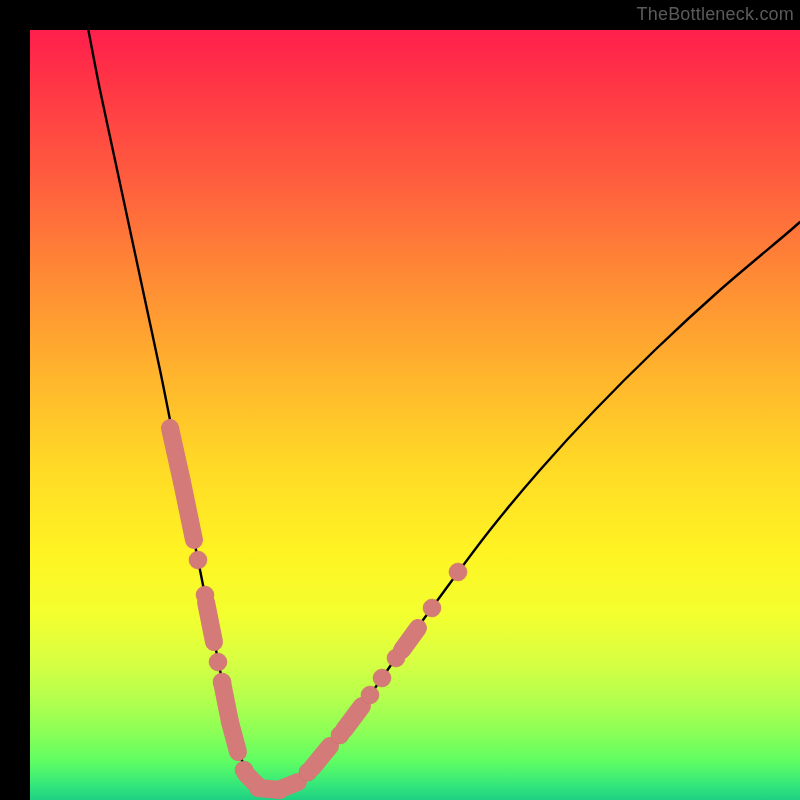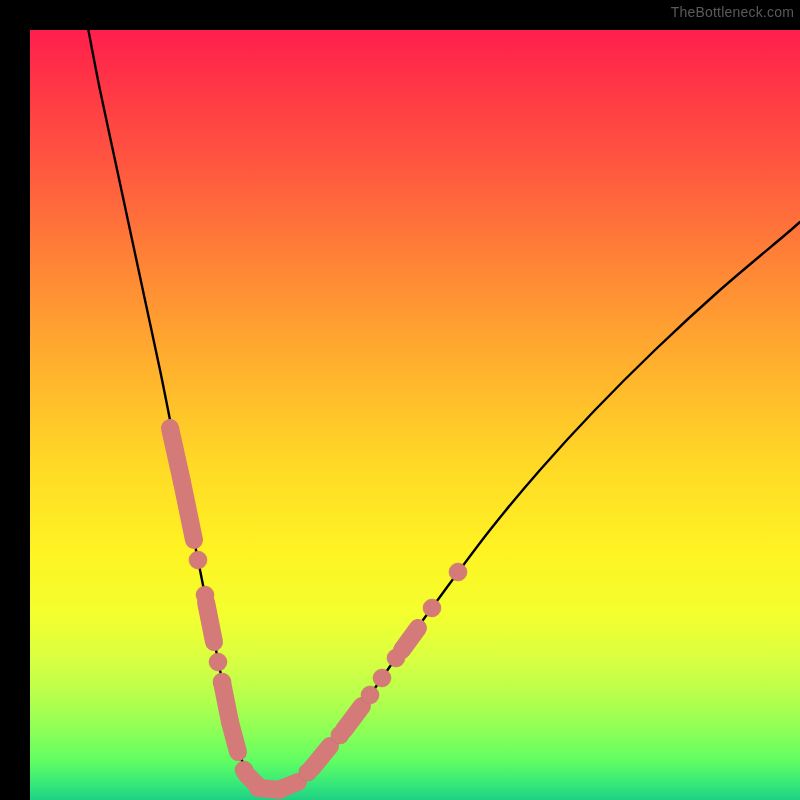--- a/index.html
+++ b/index.html
@@ -40,21 +40,21 @@
       #8dff56 91%,
       #5ffd63 95%,
       #35e77a 98%,
       #1fd084 100%
     );
   }
   .watermark {
     position: absolute;
     top: 4px;
     right: 6px;
-    font-size: 14px;
+    font-size: 18px;
     font-weight: 500;
     color: #5a5a5a;
     letter-spacing: 0.2px;
     z-index: 10;
   }
   svg.curve {
     position: absolute;
     left: 0;
     top: 0;
     width: 770px;

